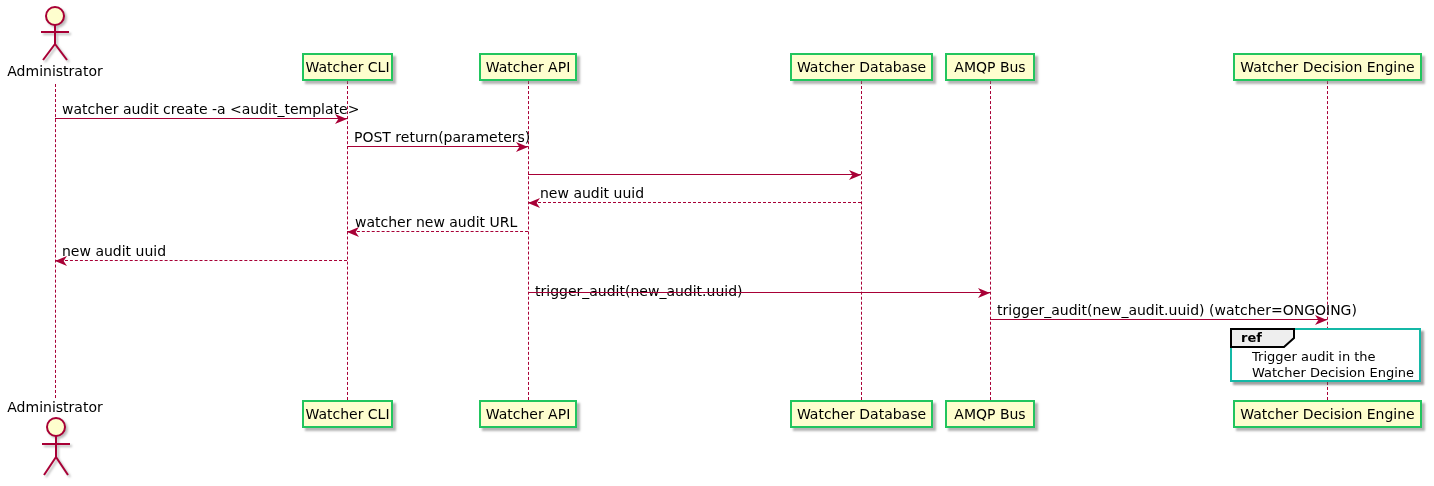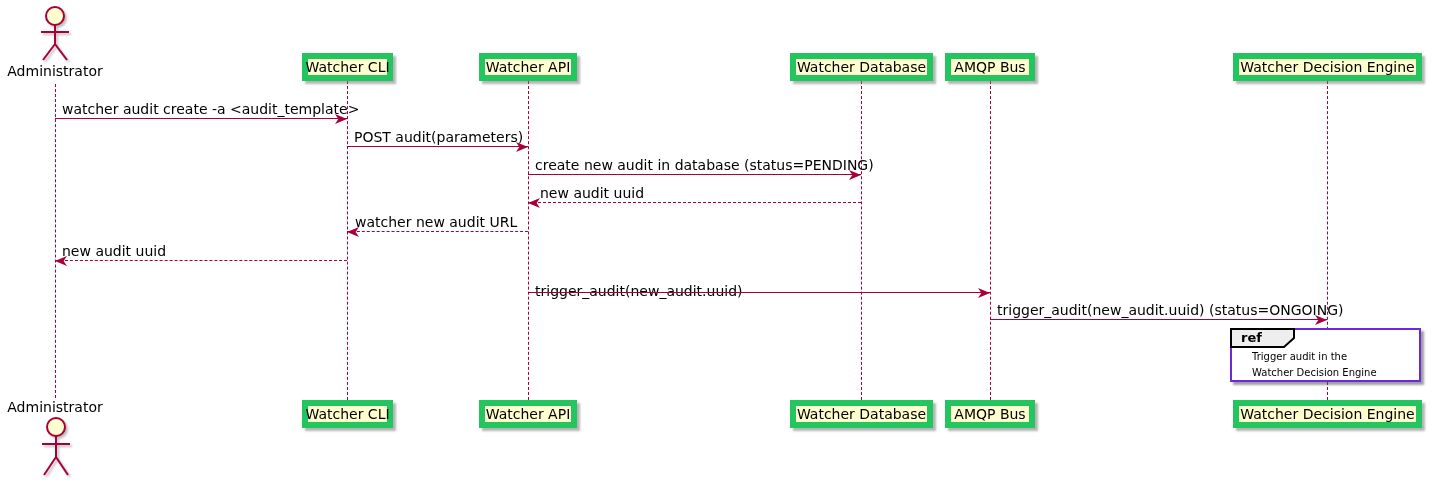--- a/index.html
+++ b/index.html
@@ -3,21 +3,21 @@
 <meta charset="utf-8">
 <style>
   html,body { margin:0; padding:0; background:#ffffff; }
   #canvas {
     position:relative; width:1434px; height:486px; background:#ffffff;
     font-family:"DejaVu Sans","Liberation Sans",sans-serif; color:#000;
     overflow:hidden;
   }
   .pbox {
     position:absolute; height:28px; box-sizing:border-box;
-    background:#FEFECE; border:6px solid #22c55e;
+    background:#FEFECE; border:2px solid #22c55e;
     display:flex; align-items:center; justify-content:center;
     font-size:14px; white-space:nowrap;
     box-shadow:3px 3px 2px rgba(120,120,120,0.55);
   }
   .actor-label {
     position:absolute; font-size:14px; text-align:center; white-space:nowrap;
   }
   .lifeline {
     position:absolute; width:0; border-left:1px dashed #A80036;
   }
@@ -26,29 +26,29 @@
   }
   .line-solid { position:absolute; height:0; border-top:1px solid #A80036; }
   .line-dashed { position:absolute; height:0; border-top:1px dashed #A80036; }
   .arrowhead {
     position:absolute; width:12px; height:10px; background:#A80036;
   }
   .arrowhead.right { clip-path:polygon(0 0, 100% 50%, 0 100%, 28% 50%); }
   .arrowhead.left  { clip-path:polygon(100% 0, 0 50%, 100% 100%, 72% 50%); }
   .ref-box {
     position:absolute; left:1230px; top:328px; width:191px; height:54px;
-    box-sizing:border-box; background:#ffffff; border:2px solid #6d28d9;
+    box-sizing:border-box; background:#ffffff; border:2px solid #14b8a6;
     box-shadow:3px 3px 2px rgba(80,80,80,0.55);
   }
   .ref-tab { position:absolute; left:-2px; top:-2px; width:66px; height:20px; }
   .ref-keyword {
     position:absolute; left:9px; top:0px; font-size:13px; font-weight:bold;
   }
   .ref-body {
-    position:absolute; left:20px; top:19px; font-size:10px; line-height:16px;
+    position:absolute; left:20px; top:19px; font-size:13px; line-height:16px;
     white-space:nowrap;
   }
   .actor-svg { position:absolute; filter:drop-shadow(2px 2px 1px rgba(120,120,120,0.5)); }
 </style>
 </head>
 <body>
 
 <div id="canvas">
 
   <div class="lifeline" style="left:55px;top:84px;height:314px;"></div>
@@ -80,45 +80,44 @@
     <span>AMQP Bus</span>
   </div>
   <div class="pbox" style="left:1233px;top:53px;width:189px;">
     <span>Watcher Decision Engine</span>
   </div>
 
   <div class="msg-label" style="left:62px;top:101px;">watcher audit create -a &lt;audit_template&gt;</div>
   <div class="line-solid" style="left:55px;top:118px;width:292px;"></div>
   <div class="arrowhead right" style="left:335px;top:114px;"></div>
 
-  <div class="msg-label" style="left:354px;top:129px;">POST audit(parameters)</div>
+  <div class="msg-label" style="left:354px;top:129px;">POST return(parameters)</div>
   <div class="line-solid" style="left:347px;top:146px;width:181px;"></div>
   <div class="arrowhead right" style="left:516px;top:142px;"></div>
 
-  <div class="msg-label" style="left:535px;top:157px;">create new audit in database (status=PENDING)</div>
   <div class="line-solid" style="left:528px;top:174px;width:333px;"></div>
   <div class="arrowhead right" style="left:849px;top:170px;"></div>
 
   <div class="msg-label" style="left:540px;top:185px;">new audit uuid</div>
   <div class="line-dashed" style="left:528px;top:202px;width:333px;"></div>
   <div class="arrowhead left" style="left:528px;top:198px;"></div>
 
   <div class="msg-label" style="left:355px;top:214px;">watcher new audit URL</div>
   <div class="line-dashed" style="left:347px;top:231px;width:181px;"></div>
   <div class="arrowhead left" style="left:347px;top:227px;"></div>
 
   <div class="msg-label" style="left:62px;top:243px;">new audit uuid</div>
   <div class="line-dashed" style="left:55px;top:260px;width:292px;"></div>
   <div class="arrowhead left" style="left:55px;top:256px;"></div>
 
   <div class="msg-label" style="left:535px;top:283px;">trigger_audit(new_audit.uuid)</div>
   <div class="line-solid" style="left:528px;top:292px;width:462px;"></div>
   <div class="arrowhead right" style="left:978px;top:288px;"></div>
 
-  <div class="msg-label" style="left:997px;top:302px;">trigger_audit(new_audit.uuid) (status=ONGOING)</div>
+  <div class="msg-label" style="left:997px;top:302px;">trigger_audit(new_audit.uuid) (watcher=ONGOING)</div>
   <div class="line-solid" style="left:990px;top:319px;width:337px;"></div>
   <div class="arrowhead right" style="left:1315px;top:315px;"></div>
 
   <div class="ref-box">
     <svg class="ref-tab" width="66" height="20" viewBox="0 0 66 20">
       <polygon points="1,1 64,1 64,10 54,19 1,19" fill="#EEEEEE" stroke="#000000" stroke-width="2"></polygon>
     </svg>
     <div class="ref-keyword">ref</div>
     <div class="ref-body">
       <div>Trigger audit in the</div>

